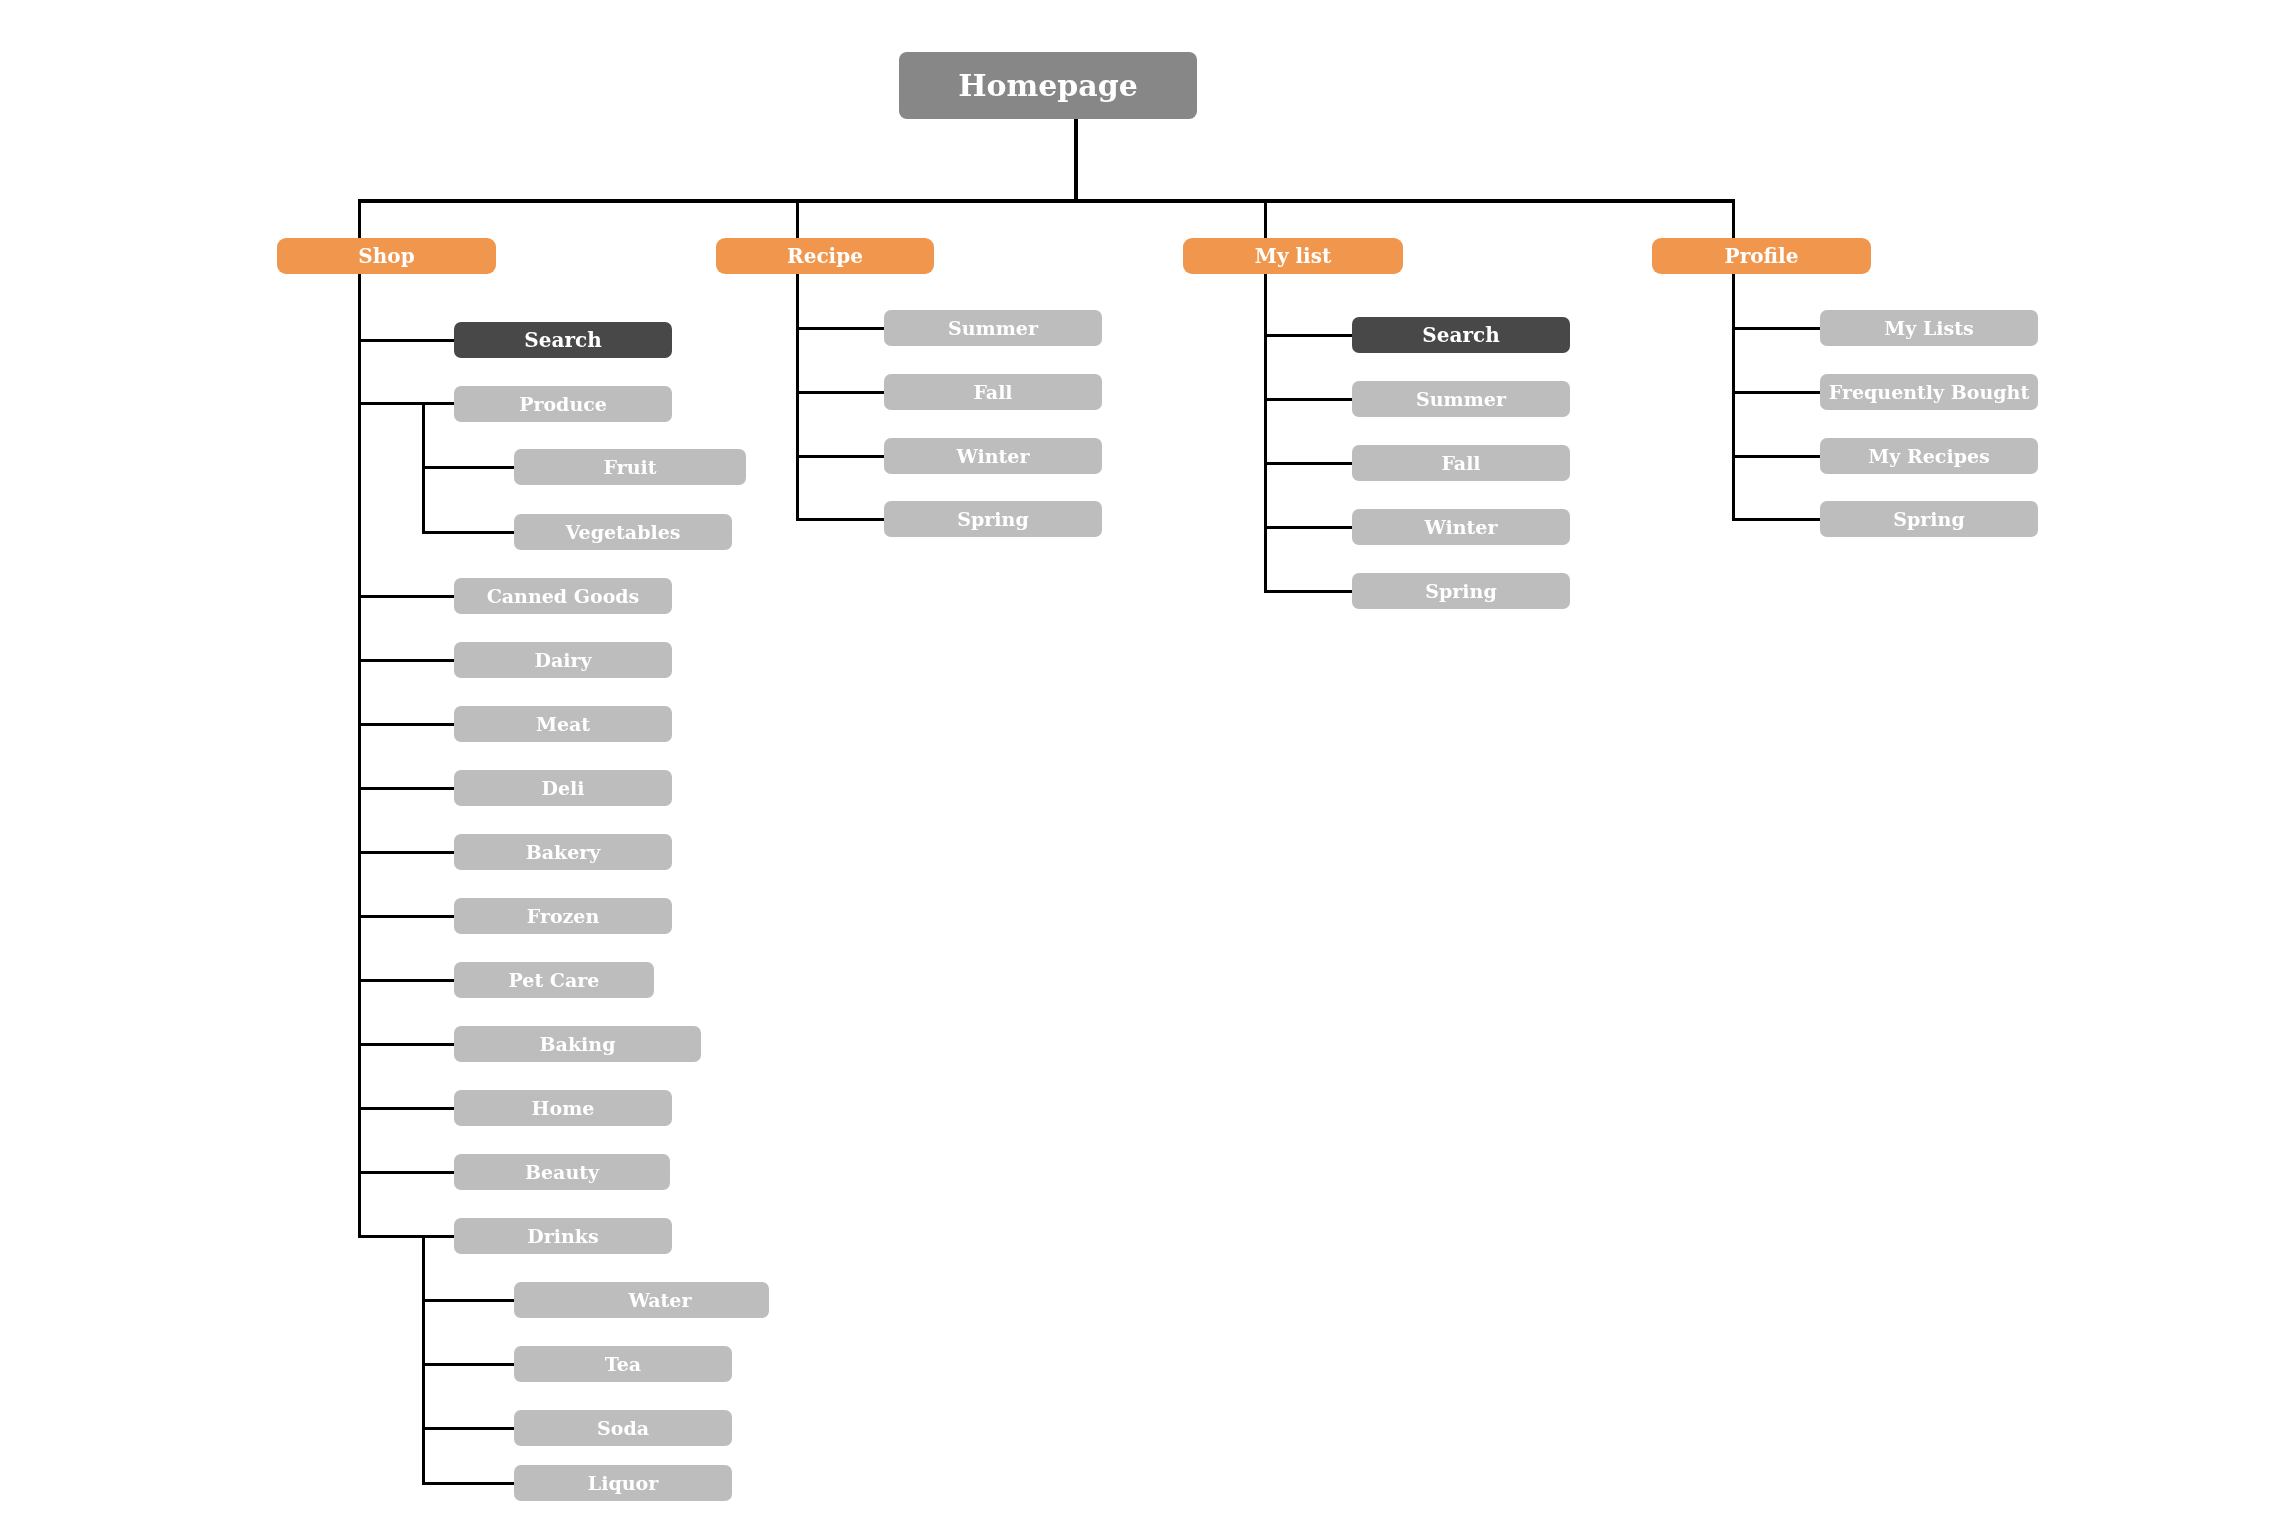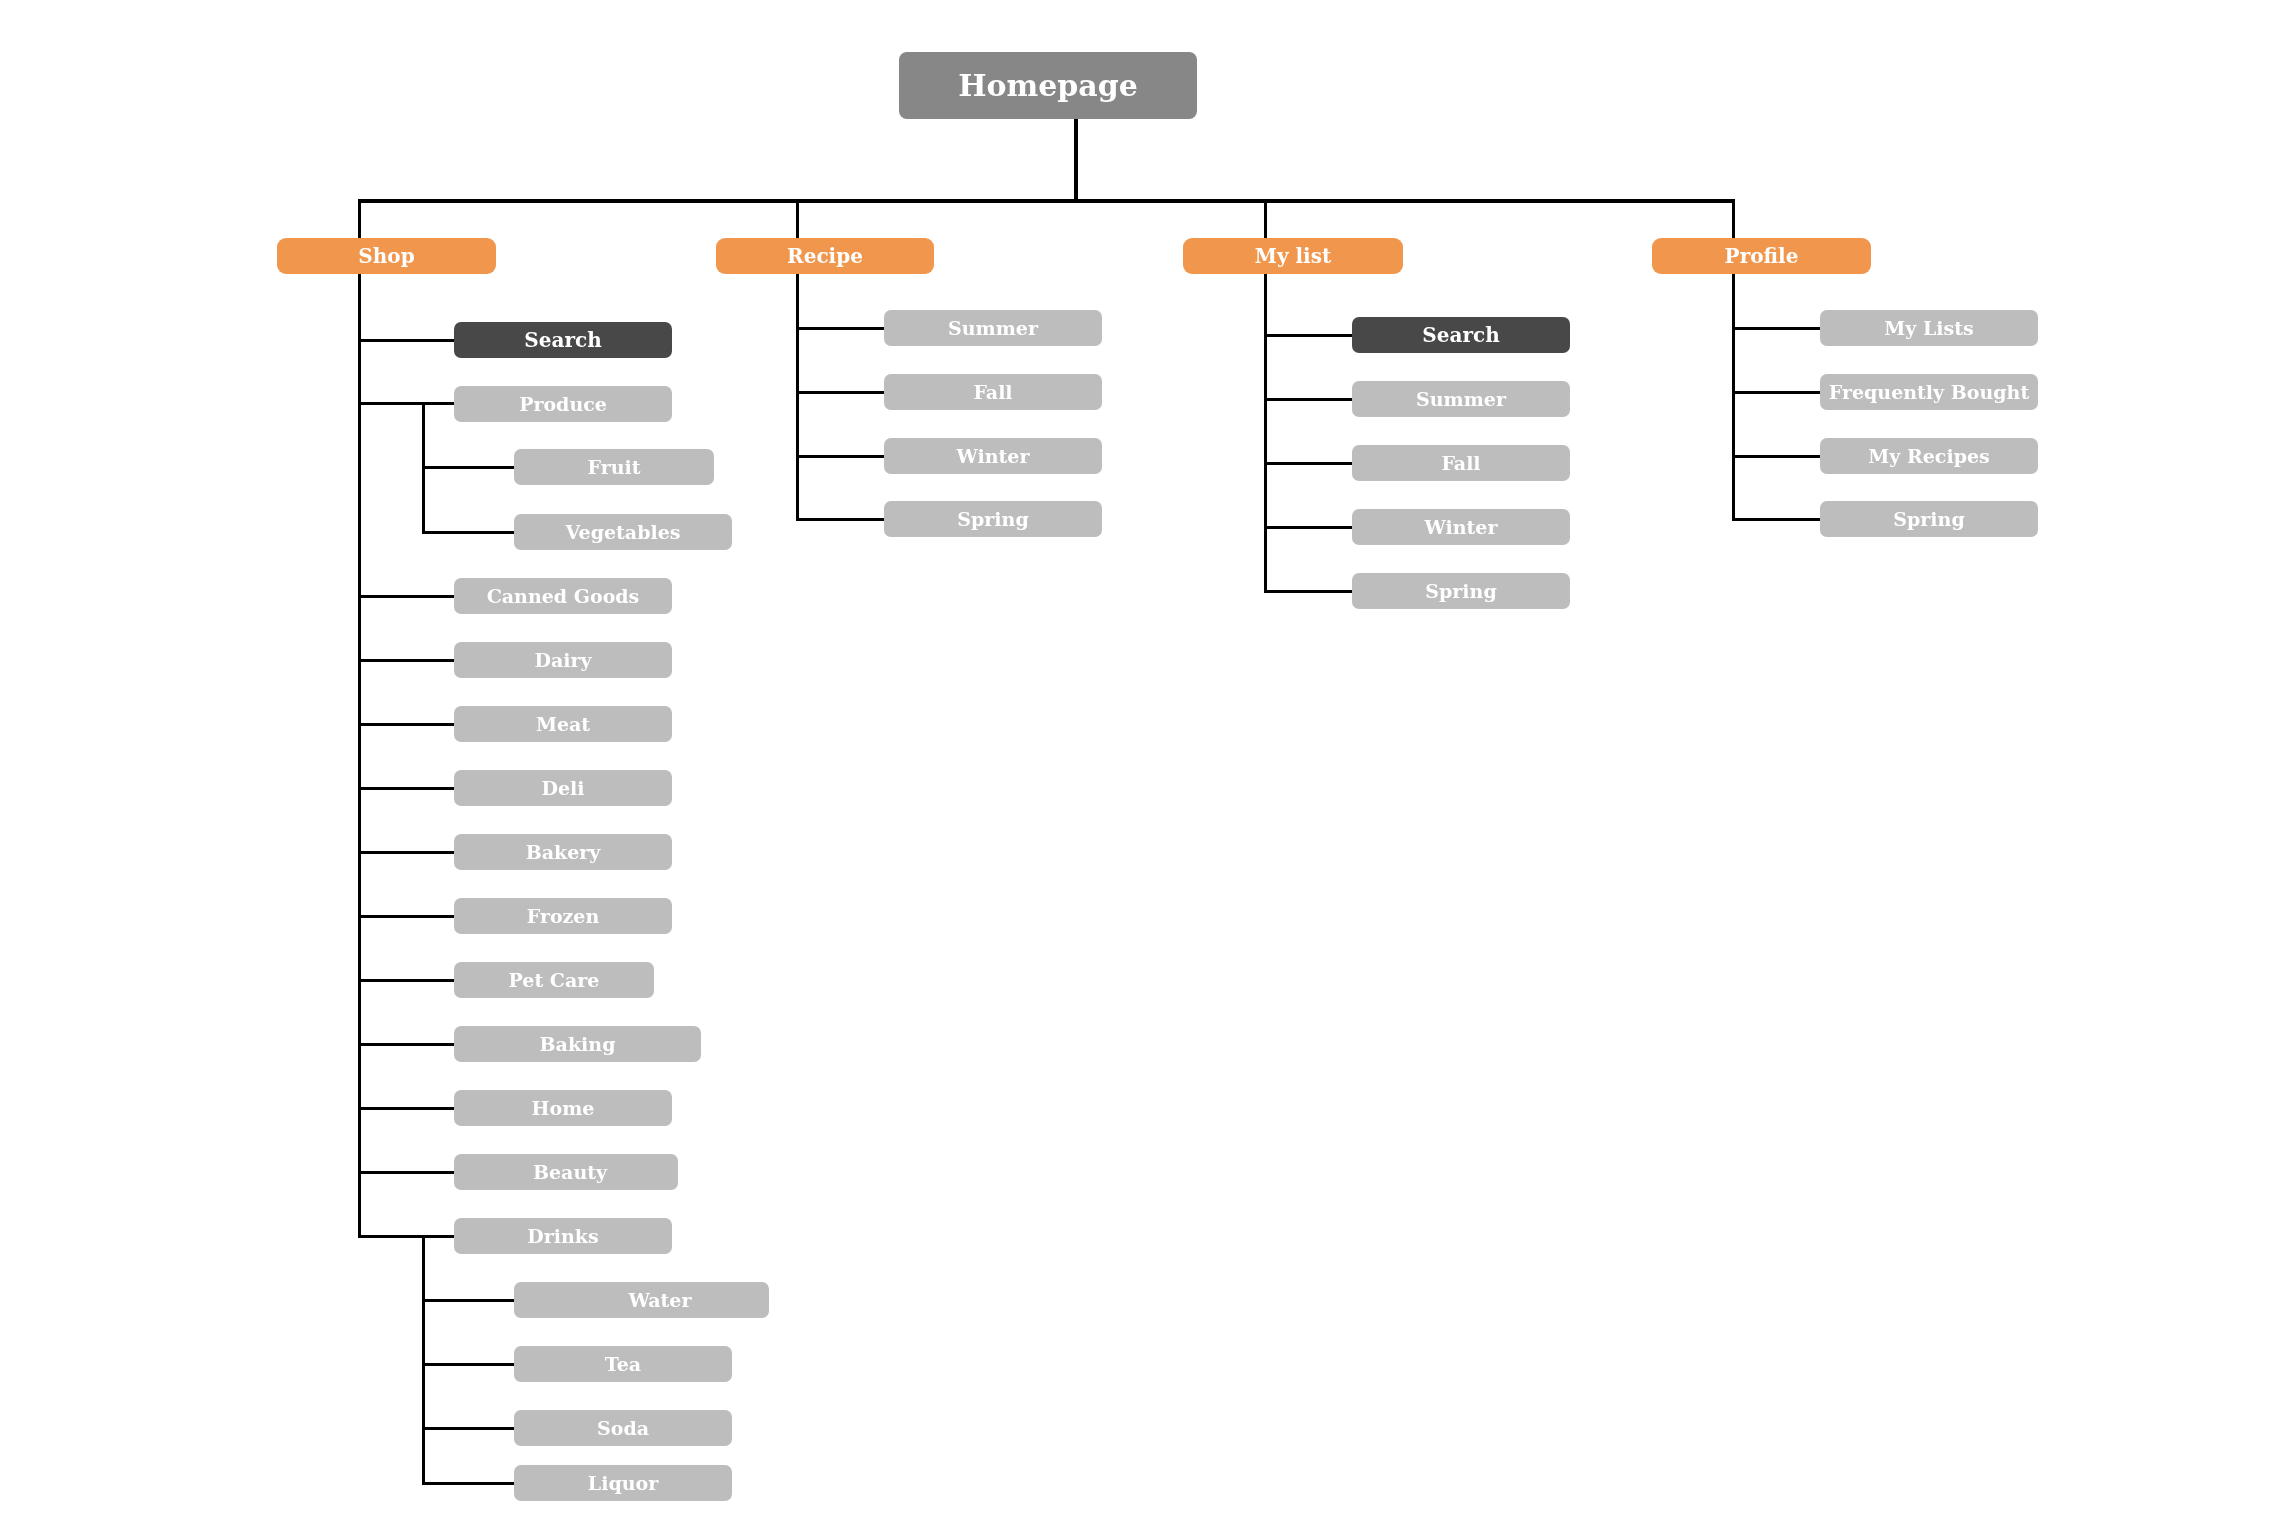--- a/index.html
+++ b/index.html
@@ -100,32 +100,32 @@
 
   <div class="node root" style="left:899px;top:52px;width:298px;">Homepage</div>
 
   <div class="node branch" style="left:277px;top:238px;width:219px;">Shop</div>
   <div class="node branch" style="left:716px;top:238px;width:218px;">Recipe</div>
   <div class="node branch" style="left:1183px;top:238px;width:220px;">My list</div>
   <div class="node branch" style="left:1652px;top:238px;width:219px;">Profile</div>
 
   <div class="node dark" style="left:454px;top:322px;width:218px;">Search</div>
   <div class="node gray" style="left:454px;top:386px;width:218px;">Produce</div>
-  <div class="node gray" style="left:514px;top:449px;width:200px;">Fruit</div>
+  <div class="node gray" style="left:514px;top:449px;width:232px;">Fruit</div>
   <div class="node gray" style="left:514px;top:514px;width:218px;">Vegetables</div>
   <div class="node gray" style="left:454px;top:578px;width:218px;">Canned Goods</div>
   <div class="node gray" style="left:454px;top:642px;width:218px;">Dairy</div>
   <div class="node gray" style="left:454px;top:706px;width:218px;">Meat</div>
   <div class="node gray" style="left:454px;top:770px;width:218px;">Deli</div>
   <div class="node gray" style="left:454px;top:834px;width:218px;">Bakery</div>
   <div class="node gray" style="left:454px;top:898px;width:218px;">Frozen</div>
   <div class="node gray" style="left:454px;top:962px;width:200px;">Pet Care</div>
   <div class="node gray" style="left:454px;top:1026px;width:247px;">Baking</div>
   <div class="node gray" style="left:454px;top:1090px;width:218px;text-align:center;">Home</div>
-  <div class="node gray" style="left:454px;top:1154px;width:216px;padding-left:8px;">Beauty</div>
+  <div class="node gray" style="left:454px;top:1154px;width:216px;">Beauty</div>
   <div class="node gray" style="left:454px;top:1218px;width:218px;">Drinks</div>
   <div class="node gray" style="left:514px;top:1282px;width:218px;padding-left:37px;">Water</div>
   <div class="node gray" style="left:514px;top:1346px;width:218px;">Tea</div>
   <div class="node gray" style="left:514px;top:1410px;width:218px;">Soda</div>
   <div class="node gray" style="left:514px;top:1465px;width:218px;">Liquor</div>
 
   <div class="node gray" style="left:884px;top:310px;width:218px;">Summer</div>
   <div class="node gray" style="left:884px;top:374px;width:218px;">Fall</div>
   <div class="node gray" style="left:884px;top:438px;width:218px;">Winter</div>
   <div class="node gray" style="left:884px;top:501px;width:218px;">Spring</div>

